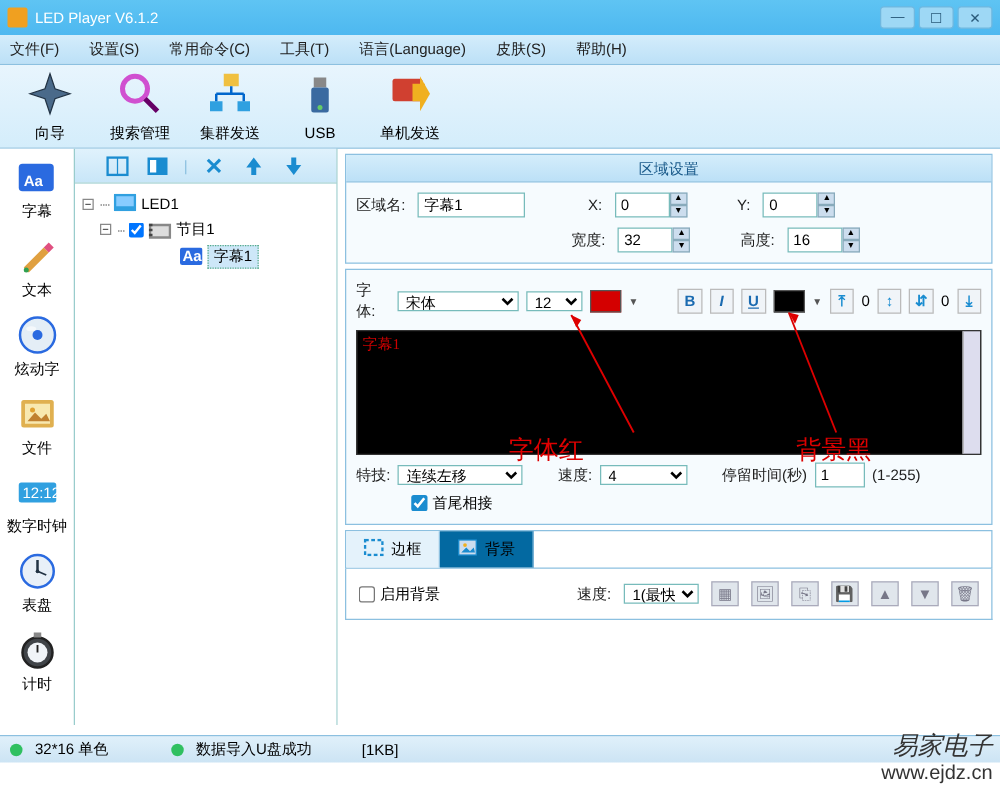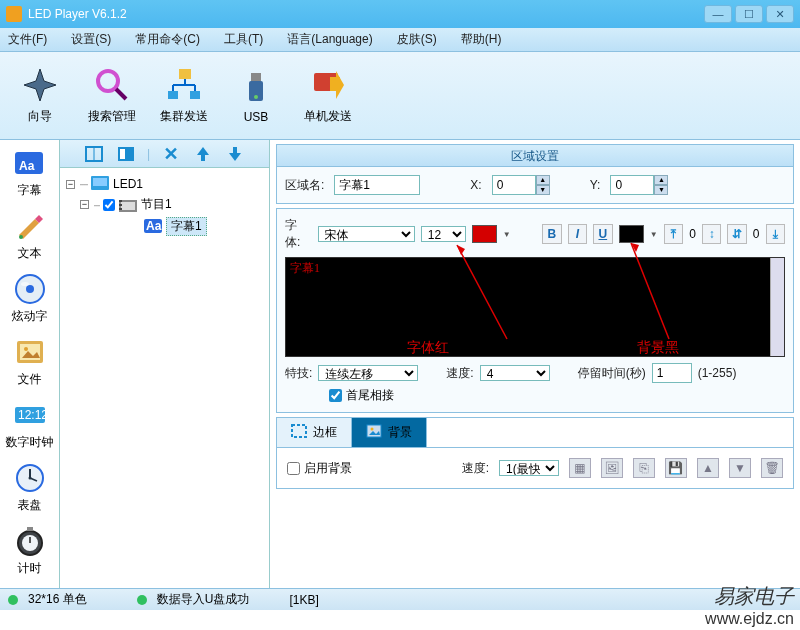--- a/index.html
+++ b/index.html
@@ -3,21 +3,21 @@
 <meta charset="utf-8">
 <style>
 *{box-sizing:border-box;margin:0;padding:0;font-family:"Microsoft YaHei",SimSun,Arial,sans-serif;font-size:12px}
 body{width:800px;height:630px;background:#fff;overflow:hidden;position:relative}
 .titlebar{height:28px;background:linear-gradient(#5fc4f3,#4db8f0);display:flex;align-items:center;padding:0 6px;color:#fff}
 .titlebar .app-icon{width:16px;height:16px;background:#f0a020;margin-right:6px;border-radius:2px}
 .titlebar .winbtns{margin-left:auto;display:flex;gap:3px}
 .winbtn{width:28px;height:18px;background:#9ed8f5;border:1px solid #6fb8e0;border-radius:3px;display:flex;align-items:center;justify-content:center;color:#2a5a7a;font-size:11px}
 .menubar{height:24px;background:linear-gradient(#d4edfb,#bce0f7);display:flex;align-items:center;padding:0 8px;gap:24px;border-bottom:1px solid #8cc0e0}
 .menubar span{color:#222}
-.toolbar{height:88px;background:linear-gradient(#e8f5fd,#d4edfb);display:flex;align-items:center;padding:4px 8px;gap:8px;border-bottom:1px solid #8cc0e0}
+.toolbar{height:67px;background:linear-gradient(#e8f5fd,#d4edfb);display:flex;align-items:center;padding:4px 8px;gap:8px;border-bottom:1px solid #8cc0e0}
 .tbitem{display:flex;flex-direction:column;align-items:center;width:64px;gap:4px}
 .tbicon{width:38px;height:38px;display:flex;align-items:center;justify-content:center}
 .main{display:flex;height:461px}
 .leftbar{width:60px;background:#fff;border-right:1px solid #9cc;display:flex;flex-direction:column;align-items:center;padding-top:6px;gap:10px}
 .lbitem{display:flex;flex-direction:column;align-items:center;gap:2px;width:100%}
 .lbicon{width:34px;height:34px}
 .mid{width:210px;border-right:1px solid #9cc;display:flex;flex-direction:column}
 .midtb{height:28px;background:linear-gradient(#e0f2fc,#c8e6f8);display:flex;align-items:center;justify-content:center;gap:10px;border-bottom:1px solid #9cc}
 .midbtn{width:22px;height:20px;display:flex;align-items:center;justify-content:center;color:#1a8cd0;font-weight:bold}
 .tree{flex:1;padding:6px;background:#fff}
@@ -39,21 +39,21 @@
 .spin{width:14px;display:flex;flex-direction:column}
 .spbtn{height:10px;background:#cde;border:1px solid #8ab;font-size:7px;line-height:1;text-align:center}
 .editarea{border:1px solid #8cc0e0;background:#f6fbfe;padding:8px;position:relative}
 .fontrow{display:flex;align-items:center;gap:6px;margin-bottom:6px}
 .sel{height:16px;border:1px solid #7bb;background:#fff;padding:0 2px}
 .colbox{width:26px;height:18px;border:1px solid #555;display:inline-block}
 .bbtn{width:20px;height:20px;border:1px solid #bbb;background:#f0f4f8;display:flex;align-items:center;justify-content:center;color:#1a6ab0;font-weight:bold}
 .preview{height:100px;background:#000;position:relative;border:1px solid #333;margin-bottom:6px}
 .preview .txt{color:#c00;position:absolute;top:2px;left:4px;font-family:SimSun}
 .preview .sb{position:absolute;right:0;top:0;bottom:0;width:14px;background:#dde;border-left:1px solid #aaa}
-.ann{position:absolute;color:#d00;font-family:KaiTi,serif;font-size:14px;pointer-events:none}
+.ann{position:absolute;color:#d00;font-family:KaiTi,serif;font-size:20px;pointer-events:none}
 .effrow{display:flex;align-items:center;gap:6px;margin-bottom:4px}
 .chk{display:flex;align-items:center;gap:4px}
 .chk input{accent-color:#1a8cd0}
 .tabs{display:flex;border:1px solid #8cc0e0}
 .tab{padding:6px 14px;background:#e4f2fb;border-right:1px solid #8cc0e0;display:flex;align-items:flex-end;gap:6px}
 .tab.active{background:#0369a1}
 .tabbody{border:1px solid #8cc0e0;border-top:none;padding:10px;display:flex;align-items:center;gap:10px}
 .gbtn{width:22px;height:20px;background:#e0e6ec;border:1px solid #aab;display:flex;align-items:center;justify-content:center;color:#778}
 .statusbar{position:absolute;bottom:20px;left:0;right:0;height:22px;background:linear-gradient(#e0f0fa,#cce4f4);border-top:1px solid #8cc0e0;display:flex;align-items:center;padding:0 8px;gap:10px}
 .dot{width:10px;height:10px;border-radius:50%;display:inline-block}
@@ -280,20 +280,39 @@
         <span style="width:20px"></span>
         <span class="lbl">Y:</span>
         <div class="spinbox">
             <input class="inp num" value="0" style="">
             <div class="spin">
               <div class="spbtn">▲</div>
               <div class="spbtn">▼</div>
             </div>
           </div>
       </div>
+      <div class="pbody" style="padding-top:0;padding-left:180px">
+        <span class="lbl">宽度:</span>
+        <div class="spinbox">
+            <input class="inp num" value="32" style="">
+            <div class="spin">
+              <div class="spbtn">▲</div>
+              <div class="spbtn">▼</div>
+            </div>
+          </div>
+        <span style="width:20px"></span>
+        <span class="lbl">高度:</span>
+        <div class="spinbox">
+            <input class="inp num" value="16" style="">
+            <div class="spin">
+              <div class="spbtn">▲</div>
+              <div class="spbtn">▼</div>
+            </div>
+          </div>
+      </div>
     </div>
 
     <div class="editarea">
       <div class="fontrow">
         <span class="lbl">字体:</span>
         <select class="sel" style="width:100px"><option>宋体</option></select>
         <select class="sel" style="width:46px"><option>12</option></select>
         <span class="colbox" style="background:#d40000"></span>
         <span style="font-size:8px;color:#555">▼</span>
         <span style="width:20px"></span>

